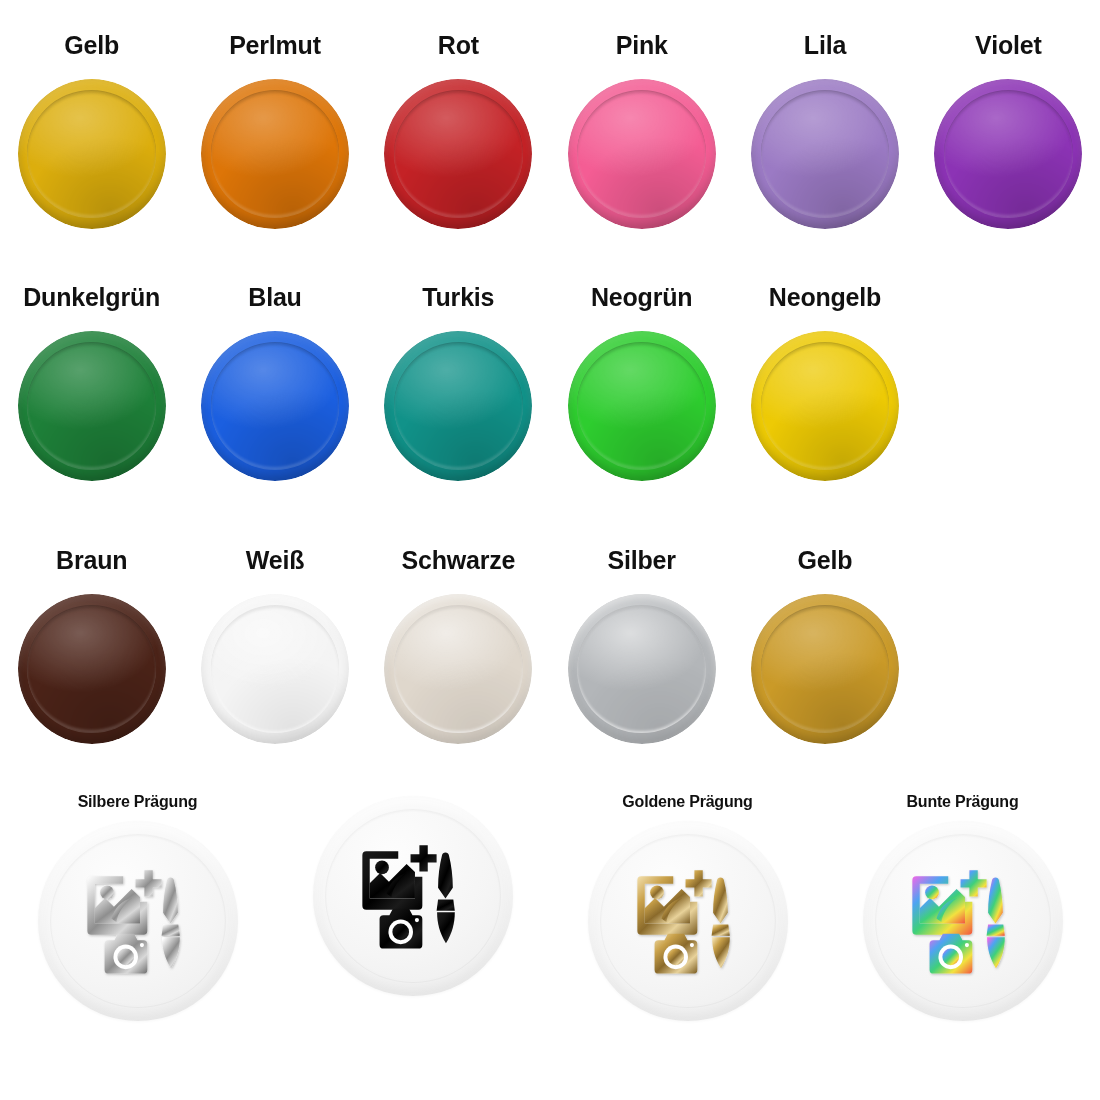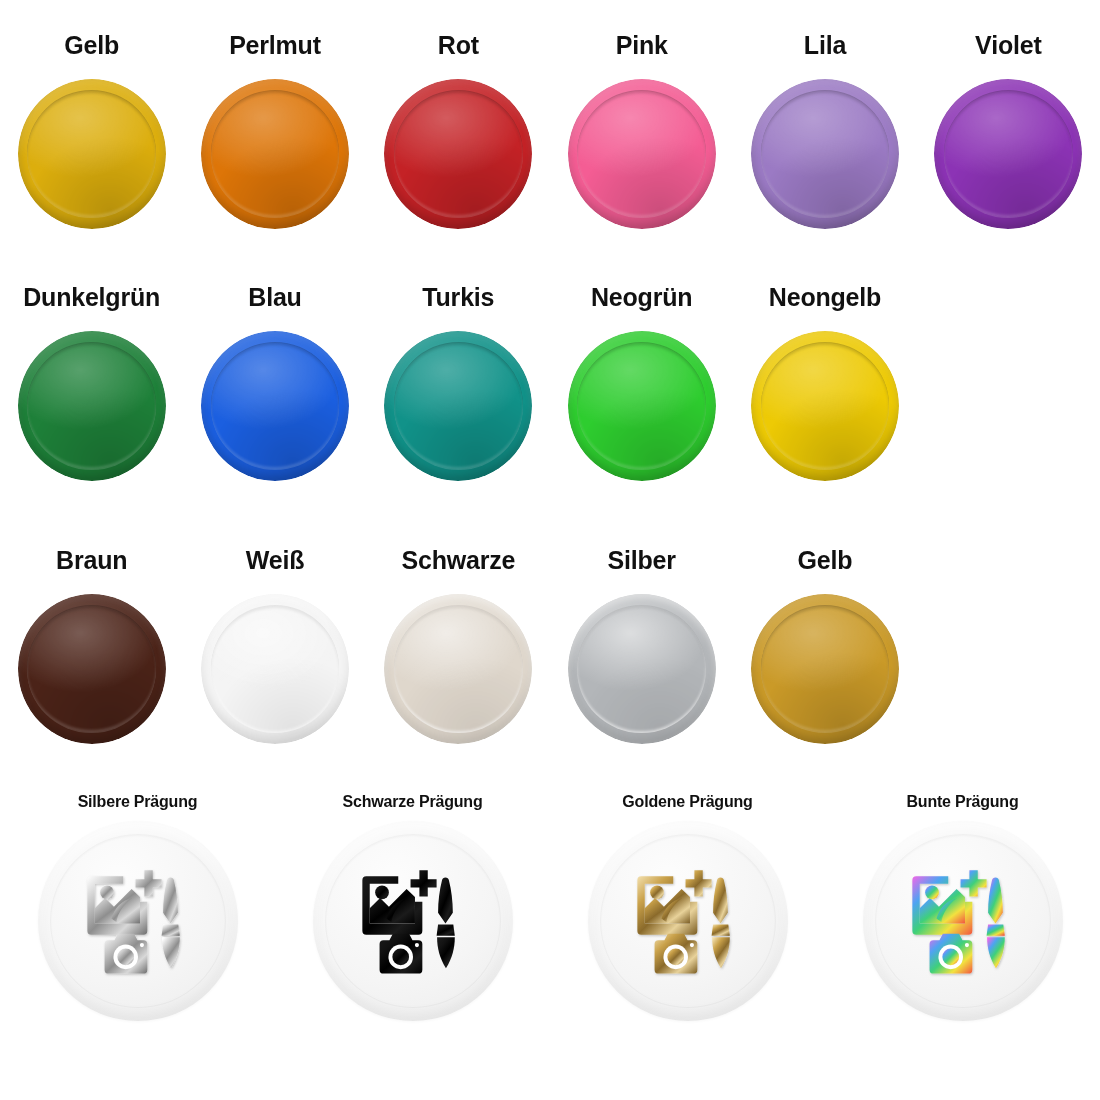--- a/index.html
+++ b/index.html
@@ -350,21 +350,20 @@
 
       <path fill="url(#g0v)" d="M96.5 18.5 c2.5 10 4 21 4 33 l-7.5 11 -7.5-11 c0-12 1.5-23 4-33 a3.6 3.6 0 0 1 7 0z"></path>
       <path fill="url(#g0v)" d="M85.5 63.5 h15.5 l1.5 11.5 h-18.5z"></path>
       <path fill="url(#g0v)" d="M84.5 76.5 h18 c0 11-2.5 21-9 31.5 -6.5-10.5-9-20.5-9-31.5z"></path>
     </g>
   </svg>
           </div>
         </div>
       </div>
       <div class="cell">
-        <div class="swatch-label">Schwarze Prägung</div>
         <div class="ebody" style="background: radial-gradient(circle at 40% 30%, rgb(253, 253, 253) 0%, rgb(245, 245, 245) 55%, rgb(235, 235, 235) 100%);">
           <div class="emblem">
   <svg viewBox="0 0 120 120" xmlns="http://www.w3.org/2000/svg">
     <defs>
                 <linearGradient id="g1" x1="0%" y1="0%" x2="100%" y2="100%">
                   <stop offset="0%" stop-color="#1B1B1B"></stop>
                   <stop offset="25%" stop-color="#121212"></stop>
                   <stop offset="50%" stop-color="#000000"></stop>
                   <stop offset="75%" stop-color="#1B1B1B"></stop>
                   <stop offset="100%" stop-color="#000000"></stop>

